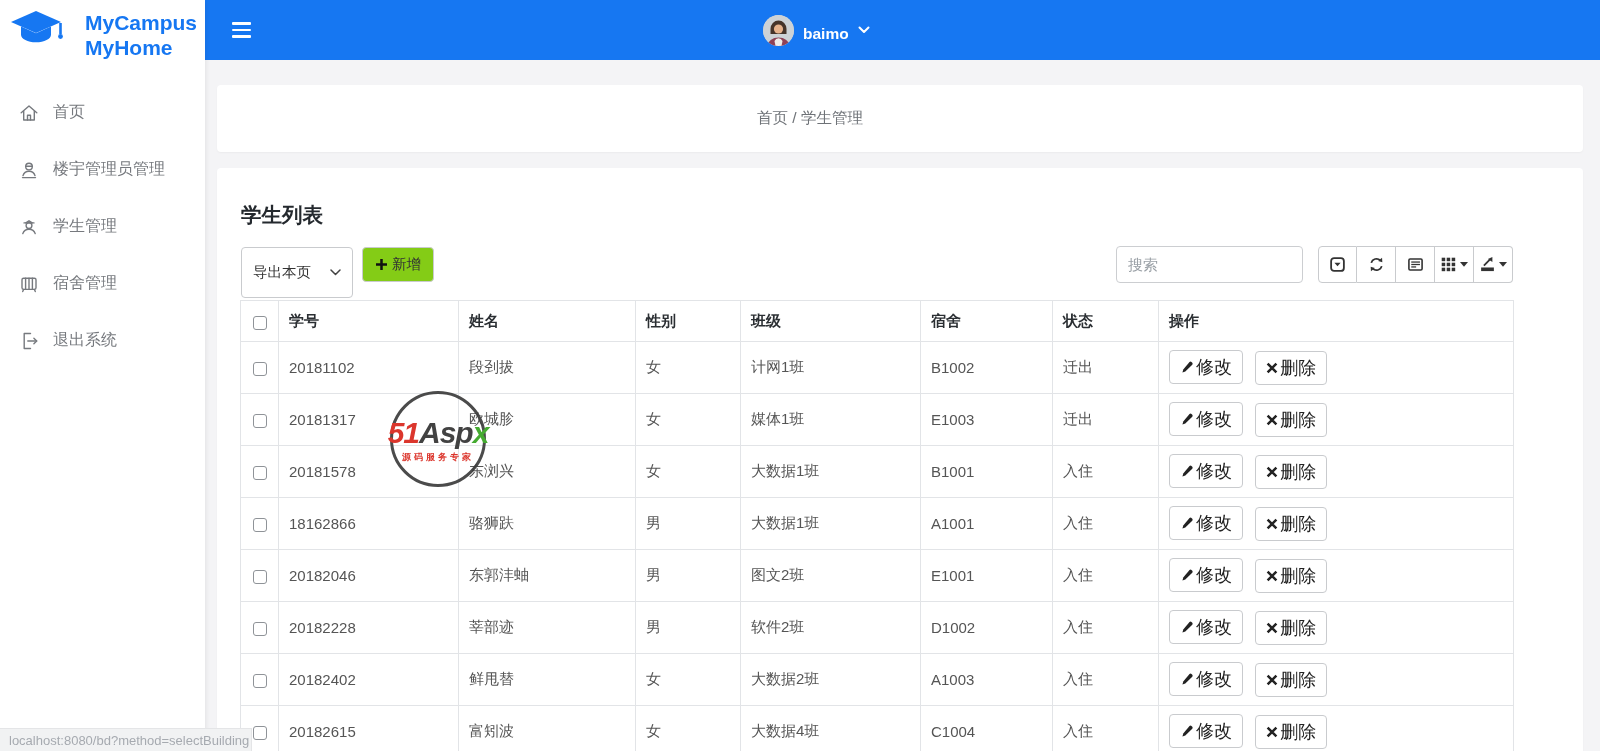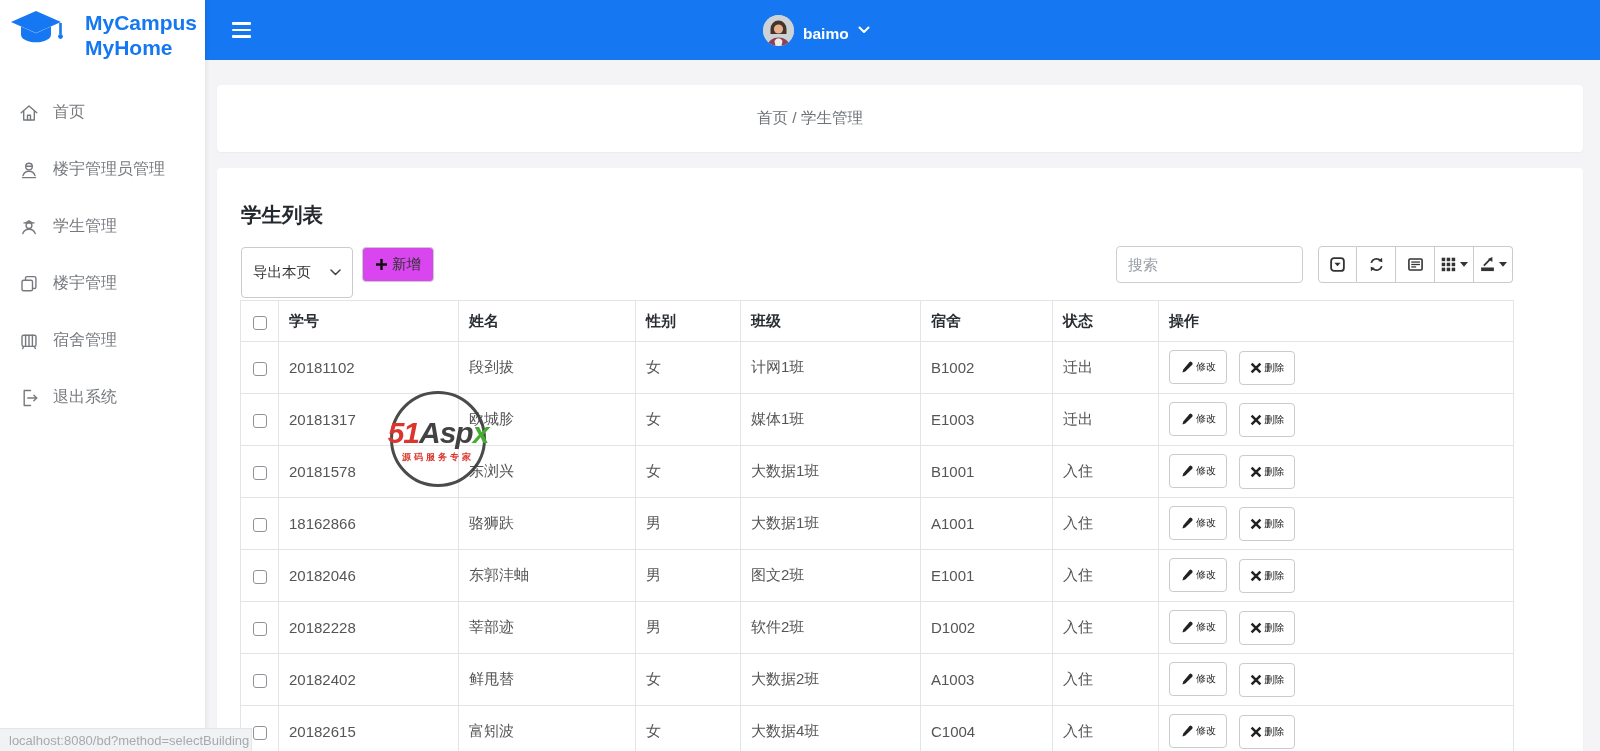--- a/index.html
+++ b/index.html
@@ -34,41 +34,41 @@
   .breadcrumb-card{position:absolute;left:217px;top:85px;width:1366px;height:67px;background:#fff;
     border-radius:4px;box-shadow:0 1px 2px rgba(0,0,0,.04);display:flex;align-items:center;justify-content:center;}
   .breadcrumb{transform:translateX(-90px);color:#6e7277;font-size:15.5px;}
   
   .main-card{position:absolute;left:217px;top:168px;width:1366px;height:583px;background:#fff;
     border-radius:4px 4px 0 0;box-shadow:0 1px 2px rgba(0,0,0,.04);overflow:hidden;}
   .page-title{position:absolute;left:24px;top:33px;font-size:20.5px;font-weight:bold;color:#24292e;}
   .toolbar-left{position:absolute;left:24px;top:79px;display:flex;gap:9px;}
   .select-export{height:51px;display:flex;align-items:center;gap:19px;border:1px solid #c9cbce;
     border-radius:4px;padding:0 11px;font-size:14.5px;color:#333;background:#fff;cursor:pointer;}
-  .btn-add{height:35px;border:1px solid #c9cbce;border-radius:4px;background:#d946ef;display:flex;
+  .btn-add{height:35px;border:1px solid #c9cbce;border-radius:4px;background:#84cc16;display:flex;
     align-items:center;padding:0 12px;font-size:14.5px;color:#333;gap:4px;cursor:pointer;}
   .toolbar-right{position:absolute;right:70px;top:78px;display:flex;gap:15px;align-items:flex-end;}
   .search-input{width:187px;height:37px;border:1px solid #ccced1;border-radius:4px;font-size:15px;
     padding:0 11px;color:#333;outline:none;font-family:"Liberation Sans",sans-serif;}
   .search-input::placeholder{color:#9aa0a6;}
   .btn-group{display:flex;}
   .tool-btn{width:39px;height:37px;background:#fff;border:1px solid #c9cbce;border-left-width:0;
     display:flex;align-items:center;justify-content:center;gap:3px;cursor:pointer;padding:0;}
   .tool-btn:first-child{border-left-width:1px;border-radius:4px 0 0 4px;}
   .tool-btn:last-child{border-radius:0 4px 4px 0;}
   
   .table-wrap{position:absolute;left:23px;top:132px;}
   table{border-collapse:collapse;table-layout:fixed;width:1273px;font-size:15px;color:#555;}
   th,td{border:1px solid #e2e4e7;overflow:hidden;white-space:nowrap;}
   th{color:#2b2f33;font-weight:bold;text-align:left;padding:10px;font-size:15px;height:41px;}
   td{height:52px;padding:0 10px;}
   .c-check{text-align:center;padding:0;}
   input[type=checkbox]{appearance:none;-webkit-appearance:none;width:14px;height:14px;
     border:1px solid #8f9398;border-radius:3px;background:#fff;margin:0;cursor:pointer;vertical-align:middle;}
-  .row-btn{height:34px;border:1px solid #c9cbce;background:#fff;border-radius:4px;font-size:10px;
+  .row-btn{height:34px;border:1px solid #c9cbce;background:#fff;border-radius:4px;font-size:18px;
     color:#222;display:inline-flex;align-items:center;gap:2px;padding:0 10px;margin-right:8px;cursor:pointer;
     font-family:"Liberation Sans",sans-serif;}
   
   .watermark{position:absolute;left:390px;top:391px;width:96px;height:99px;z-index:3;pointer-events:none;opacity:.92;}
   .wm-circle{position:absolute;left:0;top:0;width:96px;height:96px;border:3px solid #3c3c3c;border-radius:50%;}
   .wm-text{position:absolute;left:-14px;top:26px;width:124px;text-align:center;font-style:italic;
     font-weight:bold;font-size:30px;line-height:32px;white-space:nowrap;letter-spacing:-1px;}
   .wm-51{color:var(--wm-red);}
   .wm-asp{color:#333;}
   .wm-x{color:var(--wm-green);}
@@ -122,29 +122,20 @@
     <div class="nav-item">
       <span class="icon">
         <svg width="22" height="22" viewBox="0 0 22 22" fill="none" stroke="#76797e" stroke-width="1.4" stroke-linecap="round" stroke-linejoin="round">
           <path d="M6 6.9 H16"></path>
             <path d="M7.8 6.9 L11 4.8 L14.2 6.9"></path>
             <circle cx="11" cy="9.6" r="2.9"></circle>
           <path d="M4.8 17.6 c1-3.1 3.4-4.4 6.2-4.4 s5.2 1.3 6.2 4.4"></path>
         </svg>
       </span>
       <span>学生管理</span>
-    </div>
-    <div class="nav-item">
-      <span class="icon">
-        <svg width="22" height="22" viewBox="0 0 22 22" fill="none" stroke="#76797e" stroke-width="1.4" stroke-linecap="round" stroke-linejoin="round">
-          <rect x="4" y="7.2" width="10.5" height="10.5" rx="1.5"></rect>
-          <path d="M7.5 7.2 V5.2 a1.6 1.6 0 0 1 1.6 -1.6 H16.3 a1.6 1.6 0 0 1 1.6 1.6 V13.9 a1.6 1.6 0 0 1 -1.6 1.6 H14.8"></path>
-        </svg>
-      </span>
-      <span>楼宇管理</span>
     </div>
     <div class="nav-item">
       <span class="icon">
         <svg width="22" height="22" viewBox="0 0 22 22" fill="none" stroke="#76797e" stroke-width="1.4" stroke-linecap="round" stroke-linejoin="round">
           <rect x="4" y="5.2" width="14" height="11.2" rx="1.6"></rect>
             <path d="M7.6 5.2 V16.4"></path>
             <path d="M11 5.2 V16.4"></path>
             <path d="M14.4 5.2 V16.4"></path>
           <path d="M5.6 16.4 L4.7 18.6"></path>
             <path d="M16.4 16.4 L17.3 18.6"></path>

